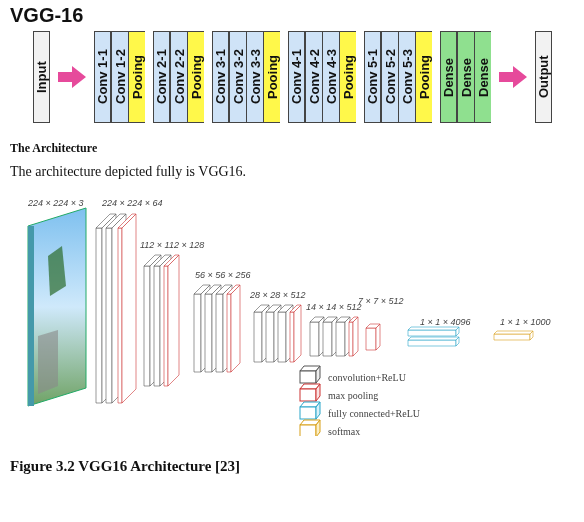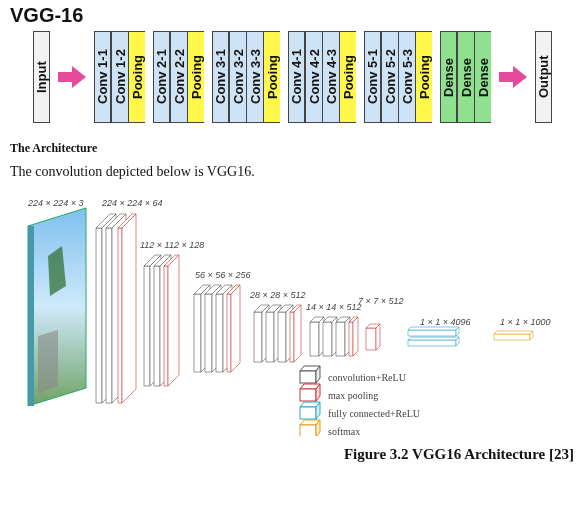--- a/index.html
+++ b/index.html
@@ -11,21 +11,21 @@
 .group{display:flex}
 .cell{writing-mode:vertical-rl;transform:rotate(180deg);font-size:13px;font-weight:700;height:92px;width:17px;display:flex;align-items:center;justify-content:center;border:1px solid #444}
 .cell+.cell{border-left:none}
 .io{background:#f2f2f2}
 .conv{background:#cfe3f7}
 .pool{background:#fff84a}
 .dense{background:#8fe08f}
 .subhead{font-family:Georgia,'Times New Roman',serif;font-weight:700;font-size:12px;margin:18px 0 8px}
 .desc{font-family:Georgia,'Times New Roman',serif;font-size:14px;margin-bottom:6px}
 .fig{width:560px;height:250px}
-.caption{font-family:Georgia,'Times New Roman',serif;font-weight:700;text-align:right;font-size:15px;margin-top:6px}
+.caption{font-family:Georgia,'Times New Roman',serif;font-weight:700;text-align:left;font-size:15px;margin-top:18px}
 .sm{font:italic 9px Arial;fill:#444}
 .lg{font:10px Georgia;fill:#444}
 </style>
 </head>
 <body>
 
 
 
 <div class="title">VGG-16</div>
 
@@ -73,21 +73,21 @@
     </div>
   <div class="arrow">
     <svg viewBox="0 0 28 22">
         <polygon points="0,6 14,6 14,0 28,11 14,22 14,16 0,16" fill="#e64a9b"></polygon>
       </svg>
   </div>
   <div class="cell io">Output</div>
 </div>
 
 <div class="subhead">The Architecture</div>
-<div class="desc">The convolution depicted below is VGG16.</div>
+<div class="desc">The architecture depicted fully is VGG16.</div>
 
 <svg class="fig" viewBox="0 0 560 250">
 
   <defs>
     <linearGradient id="sky" x1="0" y1="0" x2="0" y2="1">
       <stop offset="0" stop-color="#7ec0ef"></stop>
         <stop offset=".5" stop-color="#cfe9fb"></stop>
         <stop offset="1" stop-color="#6fa264"></stop>
     </linearGradient>
   </defs>

